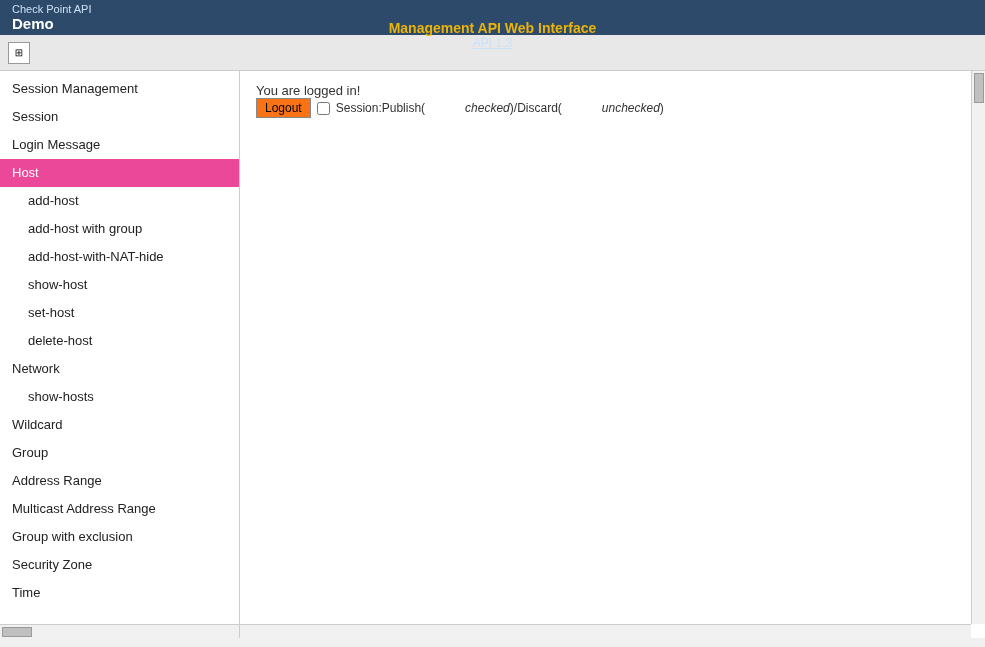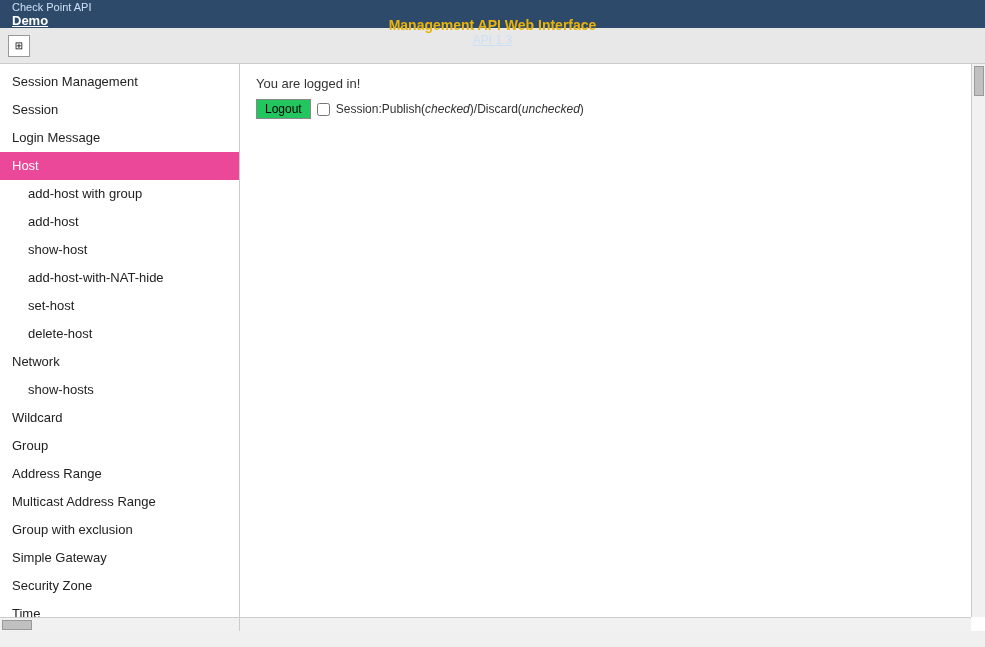--- a/index.html
+++ b/index.html
@@ -18,39 +18,38 @@
     }
 
     
     .header {
       background: #2d4a6b;
       color: white;
       display: flex;
       align-items: center;
       justify-content: space-between;
       padding: 4px 12px;
-      height: 28px;
+      height: 35px;
     }
 
     .header-left {
       display: flex;
       flex-direction: column;
     }
 
     .header-app-name {
       font-size: 11px;
       font-weight: normal;
       color: #cce0f5;
     }
 
     .header-demo {
-      font-size: 13px;
+      font-size: 15px;
       font-weight: bold;
       color: white;
-      text-decoration: underline;
     }
 
     .header-center {
       text-align: center;
       position: absolute;
       left: 50%;
       transform: translateX(-50%);
     }
 
     .header-title {
@@ -197,45 +196,46 @@
     .v-scrollbar-thumb {
       width: 10px;
       height: 30px;
       background: #c0c0c0;
       border: 1px solid #999;
       margin: 2px auto;
     }
 
     .logged-in-text {
       font-size: 13px;
-      margin-bottom: 8px;
+      margin-bottom: 0;
       color: #333;
     }
 
     .session-row {
       display: flex;
       align-items: center;
       gap: 6px;
     }
 
     .logout-btn {
       padding: 2px 8px;
-      background: #22c55e;
+      background: #f97316;
       border: 1px solid #888;
       cursor: pointer;
       font-size: 12px;
     }
 
     .session-label {
       font-size: 12px;
       color: #333;
     }
 
     .session-label span {
       font-style: italic;
+      margin-left: 40px;
     }
   </style>
 </head>
 <body>
 
 <div class="header">
   <div class="header-left">
     <span class="header-app-name">Check Point API</span>
     <span class="header-demo">Demo</span>
   </div>
@@ -253,34 +253,33 @@
 
 <div class="main-layout">
 
   <div class="sidebar">
     <div class="sidebar-scroll-container">
       <ul class="sidebar-list">
       <li class="sidebar-item">Session Management</li>
           <li class="sidebar-item">Session</li>
           <li class="sidebar-item">Login Message</li>
           <li class="sidebar-item active">Host</li>
+          <li class="sidebar-item sub-item">add-host</li>
           <li class="sidebar-item sub-item">add-host with group</li>
-          <li class="sidebar-item sub-item">add-host</li>
+          <li class="sidebar-item sub-item">add-host-with-NAT-hide</li>
           <li class="sidebar-item sub-item">show-host</li>
-          <li class="sidebar-item sub-item">add-host-with-NAT-hide</li>
           <li class="sidebar-item sub-item">set-host</li>
           <li class="sidebar-item sub-item">delete-host</li>
           <li class="sidebar-item">Network</li>
           <li class="sidebar-item sub-item">show-hosts</li>
           <li class="sidebar-item">Wildcard</li>
           <li class="sidebar-item">Group</li>
           <li class="sidebar-item">Address Range</li>
           <li class="sidebar-item">Multicast Address Range</li>
           <li class="sidebar-item">Group with exclusion</li>
-          <li class="sidebar-item">Simple Gateway</li>
           <li class="sidebar-item">Security Zone</li>
           <li class="sidebar-item">Time</li>
         </ul>
     </div>
     <div class="sidebar-bottom-scrollbar">
       <div class="h-scrollbar-thumb"></div>
     </div>
   </div>
 
   <div class="content-area">

